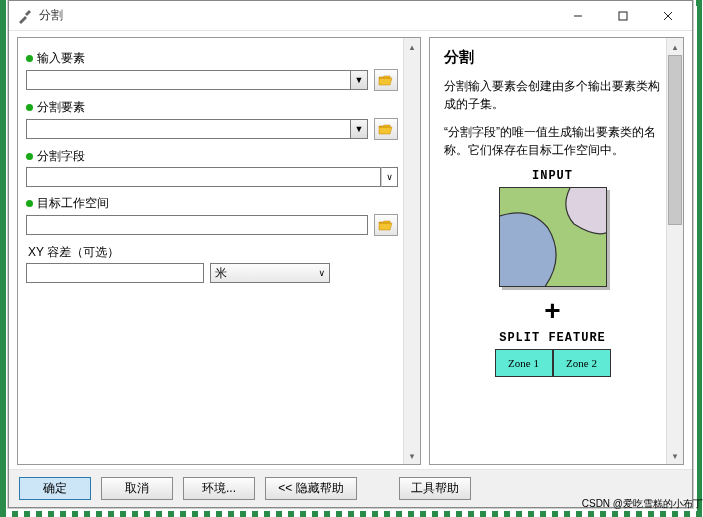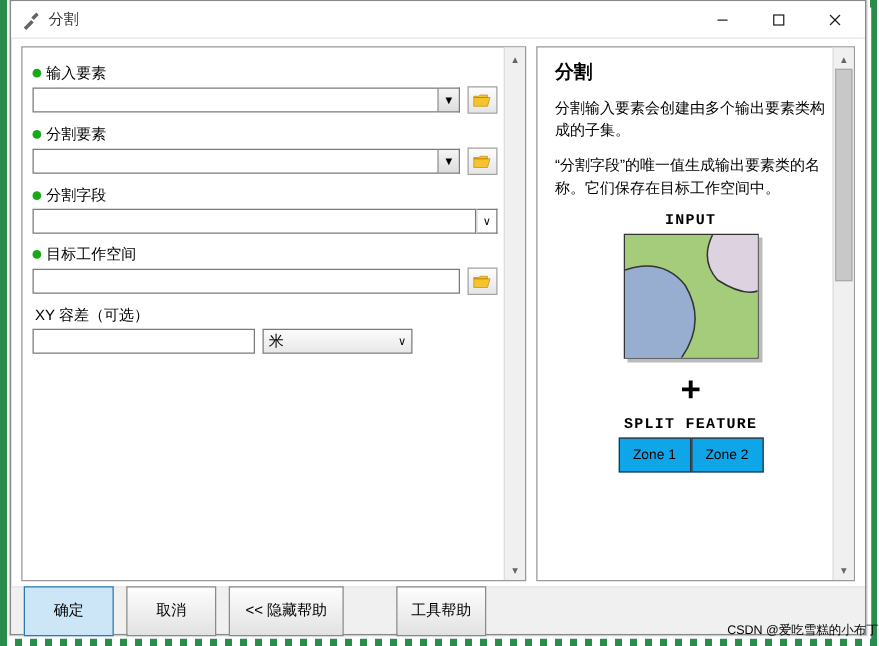--- a/index.html
+++ b/index.html
@@ -47,27 +47,27 @@
   .scrollbar-v .arrow { height:17px; display:flex; align-items:center; justify-content:center; font-size:9px; color:#666; }
 
   .right { flex:1; border:1px solid #999; margin:6px 8px 4px 4px; position:relative; background:#fff; overflow:hidden; }
   .right-inner { padding:10px 22px 10px 14px; }
   .right h2 { font-size:15px; font-weight:bold; margin-bottom:10px; }
   .right p { font-size:12px; line-height:1.5; margin-bottom:10px; }
   .illus { text-align:center; margin-top:6px; }
   .illus-label { font-size:12px; font-weight:bold; margin-bottom:4px; letter-spacing:1px;font-family:Liberation Mono, monospace; }
   .plus { font-size:28px; font-weight:bold; margin:4px 0; }
   .grid2 { display:grid; grid-template-columns:58px 58px; grid-template-rows:28px 28px; margin:0 auto; width:116px; }
-  .grid2 div { border:1px solid #333; background:#0ea5e9; font-size:11px; display:flex; align-items:center; justify-content:center; }
+  .grid2 div { border:1px solid #333; background:#5eead4; font-size:11px; display:flex; align-items:center; justify-content:center;font-family:Liberation Serif, serif; }
   .right .scrollbar-v { display:block; }
   .thumb { position:absolute; top:17px; left:1px; right:1px; height:170px; background:#c8c8c8; border:1px solid #aaa; }
 
   .footer { position:absolute; bottom:0; left:0; right:0; height:38px;
     display:flex; align-items:center; padding:0 10px; gap:10px; border-top:1px solid #e5e5e5; background:#f0f0f0; }
-  .btn { height:40px; font-size:12px; padding:0 10px;
+  .btn { height:23px; font-size:12px; padding:0 10px;
     border:1px solid #8a8a8a; background:linear-gradient(#fdfdfd,#e2e2e2); min-width:72px; }
   .btn.primary { border:1px solid #2a7ab0; background:#cde6f7; }
   .spacer { width:22px; }
 
   .watermark { position:absolute; right:0; bottom:6px; font-size:10px; color:#000000; pointer-events:none; }
 </style>
 </head>
 <body>
 
 <div class="bg-border"></div>
@@ -206,20 +206,21 @@
         <div class="arrow">▴</div>
         <div class="thumb"></div>
         <div class="arrow" style="position:absolute;bottom:0;width:100%">▾</div>
       </div>
     </div>
   </div>
 
   <div class="footer">
     <button class="btn primary">确定</button>
     <button class="btn">取消</button>
+    <button class="btn">环境...</button>
     <button class="btn" style="min-width:92px">&lt;&lt; 隐藏帮助</button>
     <div class="spacer"></div>
     <button class="btn">工具帮助</button>
   </div>
 
 </div>
 
 <div class="watermark">CSDN @爱吃雪糕的小布丁</div>
 
 </body></html>

